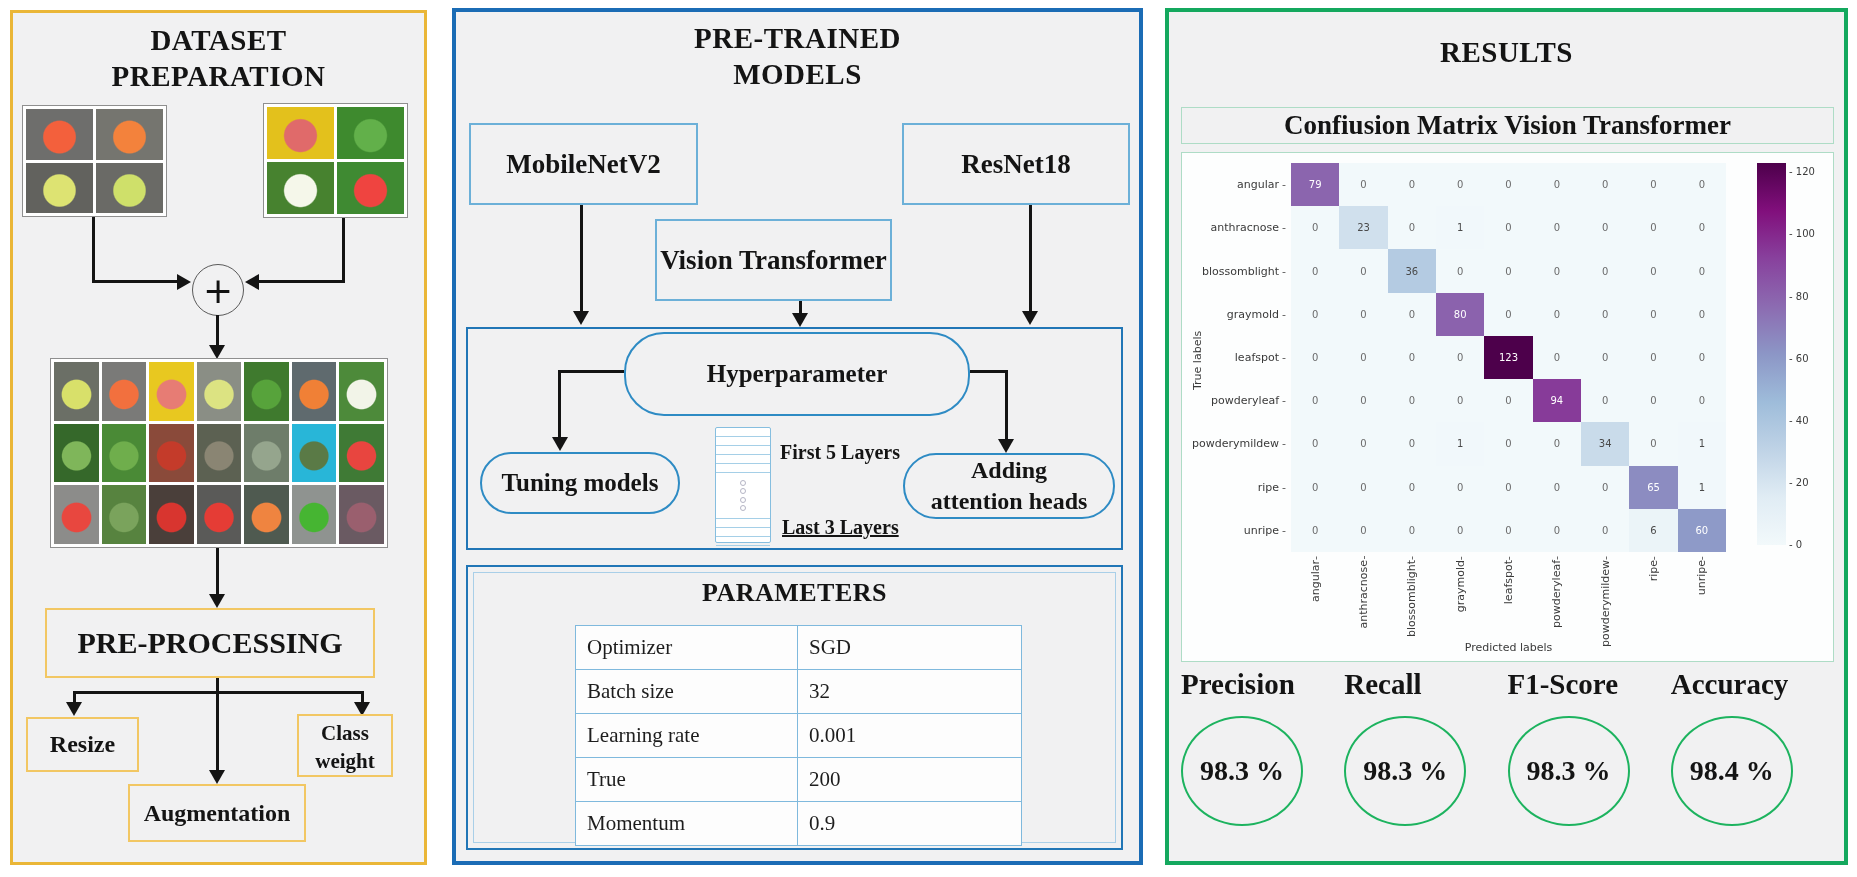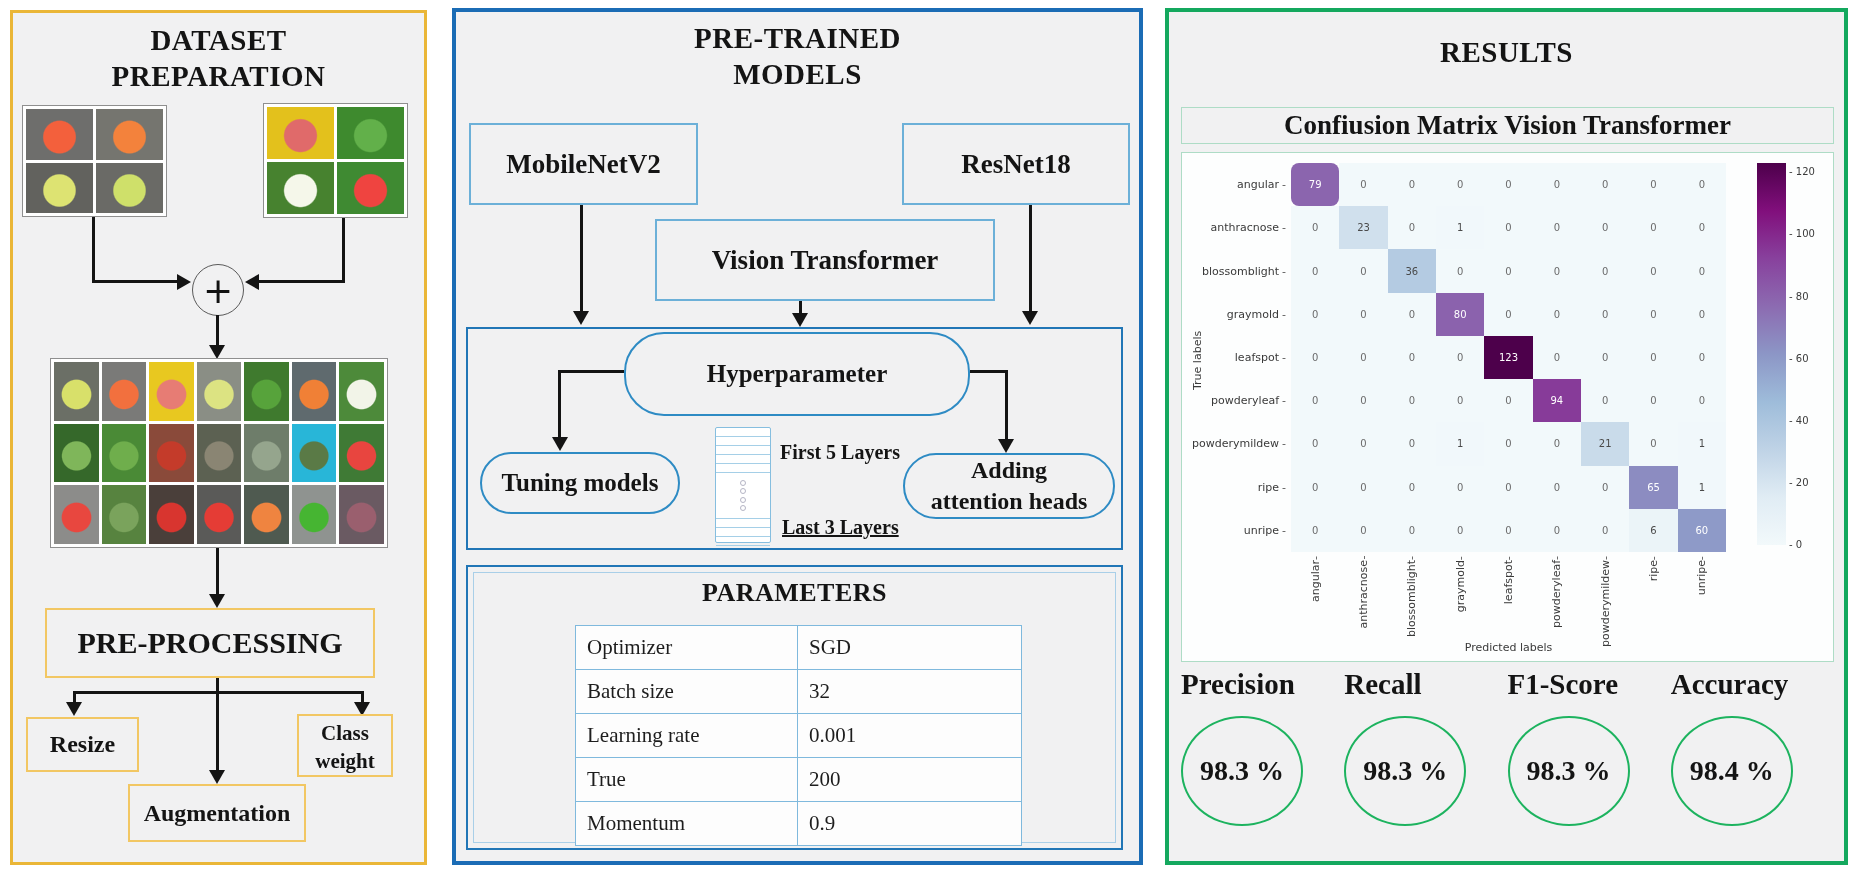--- a/index.html
+++ b/index.html
@@ -163,21 +163,21 @@
     <span>PRE-TRAINED</span><br>
     <span>MODELS</span>
   </div>
 
   <div class="box bbox" style="left:469px;top:123px;width:229px;height:82px;font-size:27px;">
       <span>MobileNetV2</span>
     </div>
   <div class="box bbox" style="left:902px;top:123px;width:228px;height:82px;font-size:27px;">
       <span>ResNet18</span>
     </div>
-  <div class="box bbox" style="left:655px;top:219px;width:340px;height:82px;font-size:27px;">
+  <div class="box bbox" style="left:655px;top:219px;width:237px;height:82px;font-size:27px;">
       <span>Vision Transformer</span>
     </div>
 
   <div class="vline" style="left:580px;top:205px;height:108px;"></div>
   <div class="ah ah-down" style="left:573px;top:311px;"></div>
   <div class="vline" style="left:799px;top:301px;height:14px;"></div>
   <div class="ah ah-down" style="left:792px;top:313px;"></div>
   <div class="vline" style="left:1029px;top:205px;height:108px;"></div>
   <div class="ah ah-down" style="left:1022px;top:311px;"></div>
 
@@ -261,21 +261,21 @@
   <div class="panel" style="left:1165px;top:8px;width:683px;height:857px;border:4px solid #14a85e;"></div>
   <div class="panel-title" style="left:1165px;width:683px;top:34px;">RESULTS</div>
 
   <div class="box greenbox" style="left:1181px;top:107px;width:653px;height:37px;font-size:27px;background:#f1f1f2;">
       <span>Confiusion Matrix Vision Transformer</span>
     </div>
 
   <div class="chart-box greenbox" style="left:1181px;top:152px;width:653px;height:510px;"></div>
 
   <div class="heatmap" style="left:1291px;top:163px;width:435px;height:389px;grid-template-columns:repeat(9,1fr);grid-template-rows:repeat(9,1fr);">
-      <div class="hm-cell" style="background: rgb(139, 101, 174); color: rgb(255, 255, 255); border-radius: 8px;">79</div>
+      <div class="hm-cell" style="background: rgb(139, 101, 174); color: rgb(255, 255, 255);">79</div>
       <div class="hm-cell" style="background: rgb(242, 249, 251); color: rgb(107, 107, 107);">0</div>
       <div class="hm-cell" style="background: rgb(242, 249, 251); color: rgb(107, 107, 107);">0</div>
       <div class="hm-cell" style="background: rgb(242, 249, 251); color: rgb(107, 107, 107);">0</div>
       <div class="hm-cell" style="background: rgb(242, 249, 251); color: rgb(107, 107, 107);">0</div>
       <div class="hm-cell" style="background: rgb(242, 249, 251); color: rgb(107, 107, 107);">0</div>
       <div class="hm-cell" style="background: rgb(242, 249, 251); color: rgb(107, 107, 107);">0</div>
       <div class="hm-cell" style="background: rgb(242, 249, 251); color: rgb(107, 107, 107);">0</div>
       <div class="hm-cell" style="background: rgb(242, 249, 251); color: rgb(107, 107, 107);">0</div>
       <div class="hm-cell" style="background: rgb(242, 249, 251); color: rgb(107, 107, 107);">0</div>
       <div class="hm-cell" style="background: rgb(208, 224, 237); color: rgb(74, 74, 74);">23</div>
@@ -321,21 +321,21 @@
       <div class="hm-cell" style="background: rgb(135, 59, 153); color: rgb(255, 255, 255);">94</div>
       <div class="hm-cell" style="background: rgb(242, 249, 251); color: rgb(107, 107, 107);">0</div>
       <div class="hm-cell" style="background: rgb(242, 249, 251); color: rgb(107, 107, 107);">0</div>
       <div class="hm-cell" style="background: rgb(242, 249, 251); color: rgb(107, 107, 107);">0</div>
       <div class="hm-cell" style="background: rgb(242, 249, 251); color: rgb(107, 107, 107);">0</div>
       <div class="hm-cell" style="background: rgb(242, 249, 251); color: rgb(107, 107, 107);">0</div>
       <div class="hm-cell" style="background: rgb(242, 249, 251); color: rgb(107, 107, 107);">0</div>
       <div class="hm-cell" style="background: rgb(241, 248, 251); color: rgb(74, 74, 74);">1</div>
       <div class="hm-cell" style="background: rgb(242, 249, 251); color: rgb(107, 107, 107);">0</div>
       <div class="hm-cell" style="background: rgb(242, 249, 251); color: rgb(107, 107, 107);">0</div>
-      <div class="hm-cell" style="background: rgb(201, 219, 234); color: rgb(74, 74, 74);">21</div>
+      <div class="hm-cell" style="background: rgb(201, 219, 234); color: rgb(74, 74, 74);">34</div>
       <div class="hm-cell" style="background: rgb(242, 249, 251); color: rgb(107, 107, 107);">0</div>
       <div class="hm-cell" style="background: rgb(241, 248, 251); color: rgb(74, 74, 74);">1</div>
       <div class="hm-cell" style="background: rgb(242, 249, 251); color: rgb(107, 107, 107);">0</div>
       <div class="hm-cell" style="background: rgb(242, 249, 251); color: rgb(107, 107, 107);">0</div>
       <div class="hm-cell" style="background: rgb(242, 249, 251); color: rgb(107, 107, 107);">0</div>
       <div class="hm-cell" style="background: rgb(242, 249, 251); color: rgb(107, 107, 107);">0</div>
       <div class="hm-cell" style="background: rgb(242, 249, 251); color: rgb(107, 107, 107);">0</div>
       <div class="hm-cell" style="background: rgb(242, 249, 251); color: rgb(107, 107, 107);">0</div>
       <div class="hm-cell" style="background: rgb(242, 249, 251); color: rgb(107, 107, 107);">0</div>
       <div class="hm-cell" style="background: rgb(140, 140, 193); color: rgb(255, 255, 255);">65</div>

